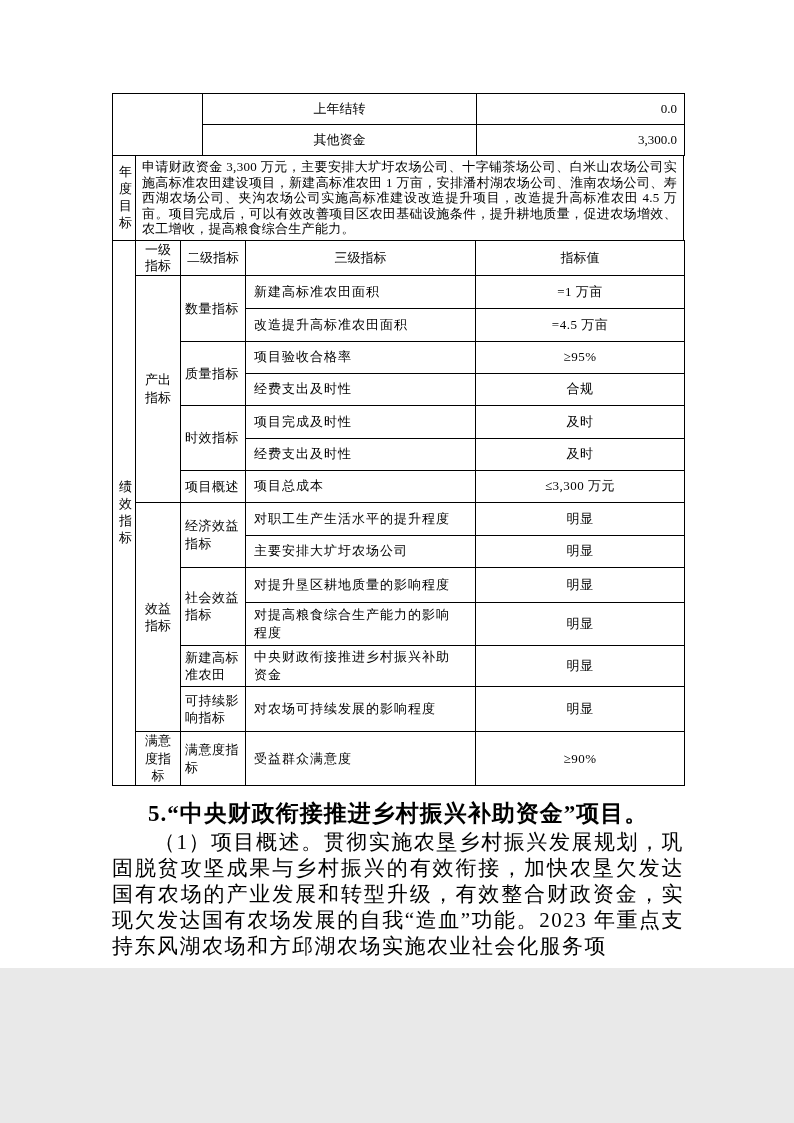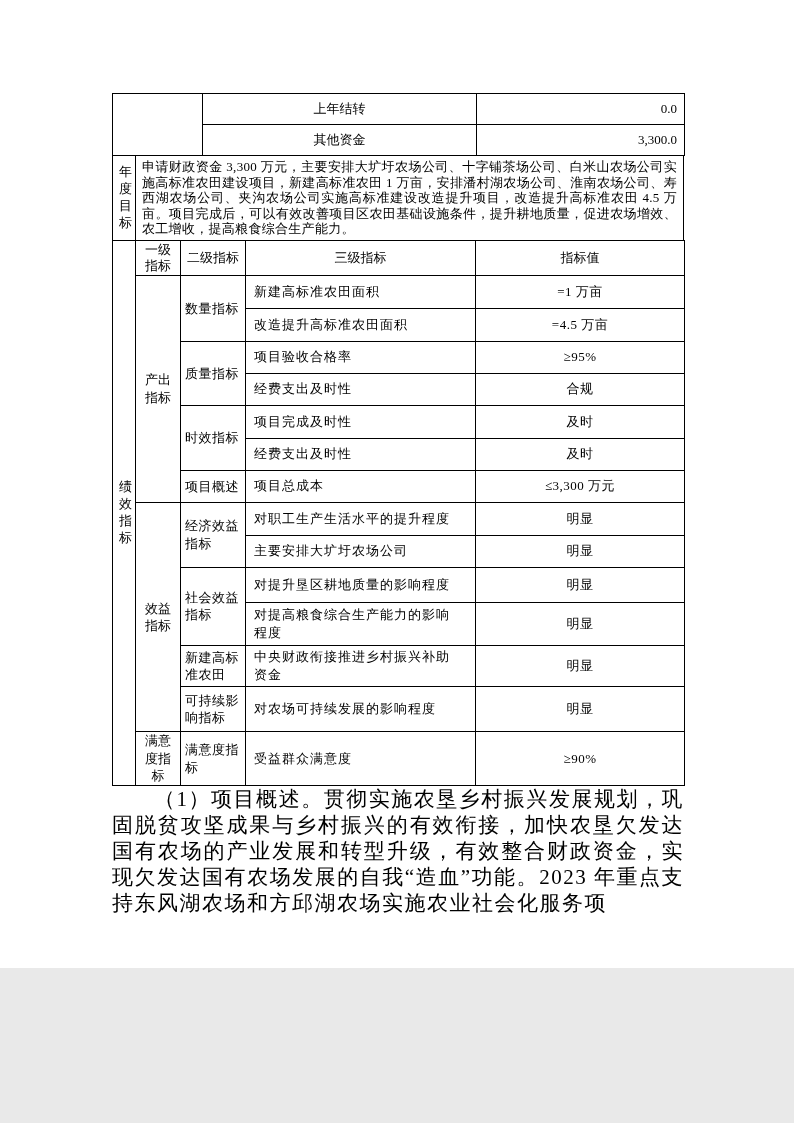--- a/index.html
+++ b/index.html
@@ -159,17 +159,18 @@
         </tr>
         <tr style="height:49px">
           <td class="l1">满意度指标</td>
           <td class="l2">满意度指标</td>
           <td class="l3">受益群众满意度</td>
           <td class="val">≥90%</td>
         </tr>
       </tbody>
     </table>
 
+    <div class="section-heading">5.“中央财政衔接推进乡村振兴补助资金”项目。</div>
     <p class="section-paragraph">（1）项目概述。贯彻实施农垦乡村振兴发展规划，巩固脱贫攻坚成果与乡村振兴的有效衔接，加快农垦欠发达国有农场的产业发展和转型升级，有效整合财政资金，实现欠发达国有农场发展的自我“造血”功能。2023 年重点支持东风湖农场和方邱湖农场实施农业社会化服务项</p>
   </div>
 
   <div class="pageno">- 38 -</div>
 </div>
 
 </body></html>

